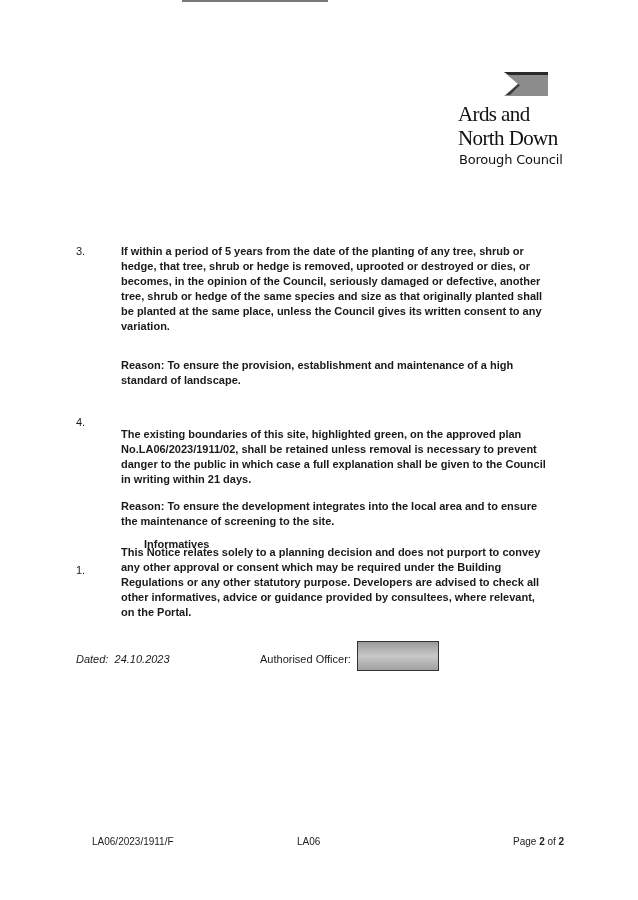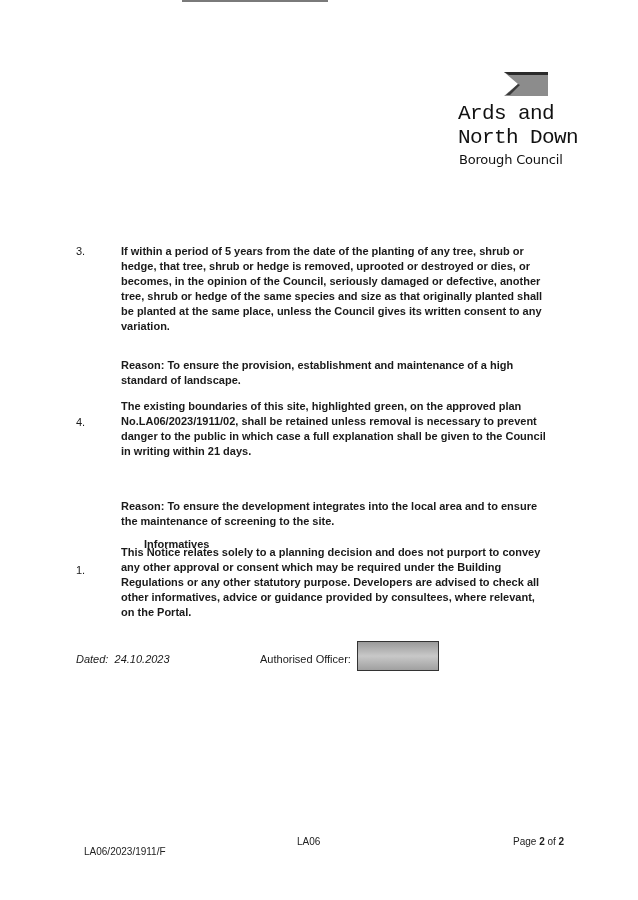--- a/index.html
+++ b/index.html
@@ -33,21 +33,21 @@
   .logo-flag {
     position: absolute;
     left: 46px;
     top: 0;
     width: 44px;
     height: 24px;
   }
   .logo-line1, .logo-line2 {
     position: absolute;
     left: 0;
-    font-family: Liberation Mono, monospace;
+    font-family: Liberation Serif, serif;
     font-size: 21px;
     letter-spacing: -0.6px;
     color: #111;
     white-space: nowrap;
   }
   .logo-line1 { top: 30px; }
   .logo-line2 { top: 54px; }
   .logo-line3 {
     position: absolute;
     left: 1px;
@@ -132,31 +132,31 @@
   <div class="logo-line1">Ards and</div>
   <div class="logo-line2">North Down</div>
   <div class="logo-line3">Borough Council</div>
 </div>
 
 <div class="num" style="top:244px;">3.</div>
 <div class="para indent" style="top:244px;">If within a period of 5 years from the date of the planting of any tree, shrub or hedge, that tree, shrub or hedge is removed, uprooted or destroyed or dies, or becomes, in the opinion of the Council, seriously damaged or defective, another tree, shrub or hedge of the same species and size as that originally planted shall be planted at the same place, unless the Council gives its written consent to any variation.</div>
 <div class="para indent" style="top:358px;">Reason: To ensure the provision, establishment and maintenance of a high standard of landscape.</div>
 
 <div class="num" style="top:415px;">4.</div>
-<div class="para indent" style="top:399px;">The existing boundaries of this site, highlighted green, on the approved plan No.LA06/2023/1911/02, shall be retained unless removal is necessary to prevent danger to the public in which case a full explanation shall be given to the Council in writing within 21 days.</div>
+<div class="para indent" style="top:427px;">The existing boundaries of this site, highlighted green, on the approved plan No.LA06/2023/1911/02, shall be retained unless removal is necessary to prevent danger to the public in which case a full explanation shall be given to the Council in writing within 21 days.</div>
 <div class="para indent" style="top:499px;">Reason: To ensure the development integrates into the local area and to ensure the maintenance of screening to the site.</div>
 
 <div class="heading" style="top:537px;">Informatives</div>
 <div class="num" style="top:563px;">1.</div>
 <div class="para indent" style="top:545px;">This Notice relates solely to a planning decision and does not purport to convey any other approval or consent which may be required under the Building Regulations or any other statutory purpose.  Developers are advised to check all other informatives, advice or guidance provided by consultees, where relevant, on the Portal.</div>
 
 <div class="dated">
   <span>Dated:</span>&nbsp;
   <span>24.10.2023</span>
 </div>
 <div class="officer-label">Authorised Officer:</div>
 <div class="redacted"></div>
 
-<div class="footer" style="left:84px;margin-top:10px;">LA06/2023/1911/F</div>
+<div class="footer" style="left:92px;">LA06/2023/1911/F</div>
 <div class="footer" style="left:297px;">LA06</div>
 <div class="footer" style="left:489px;margin-left:24px;">
   <span>Page </span><b>2</b><span> of </span><b>2</b>
 </div>
 
 </body></html>

